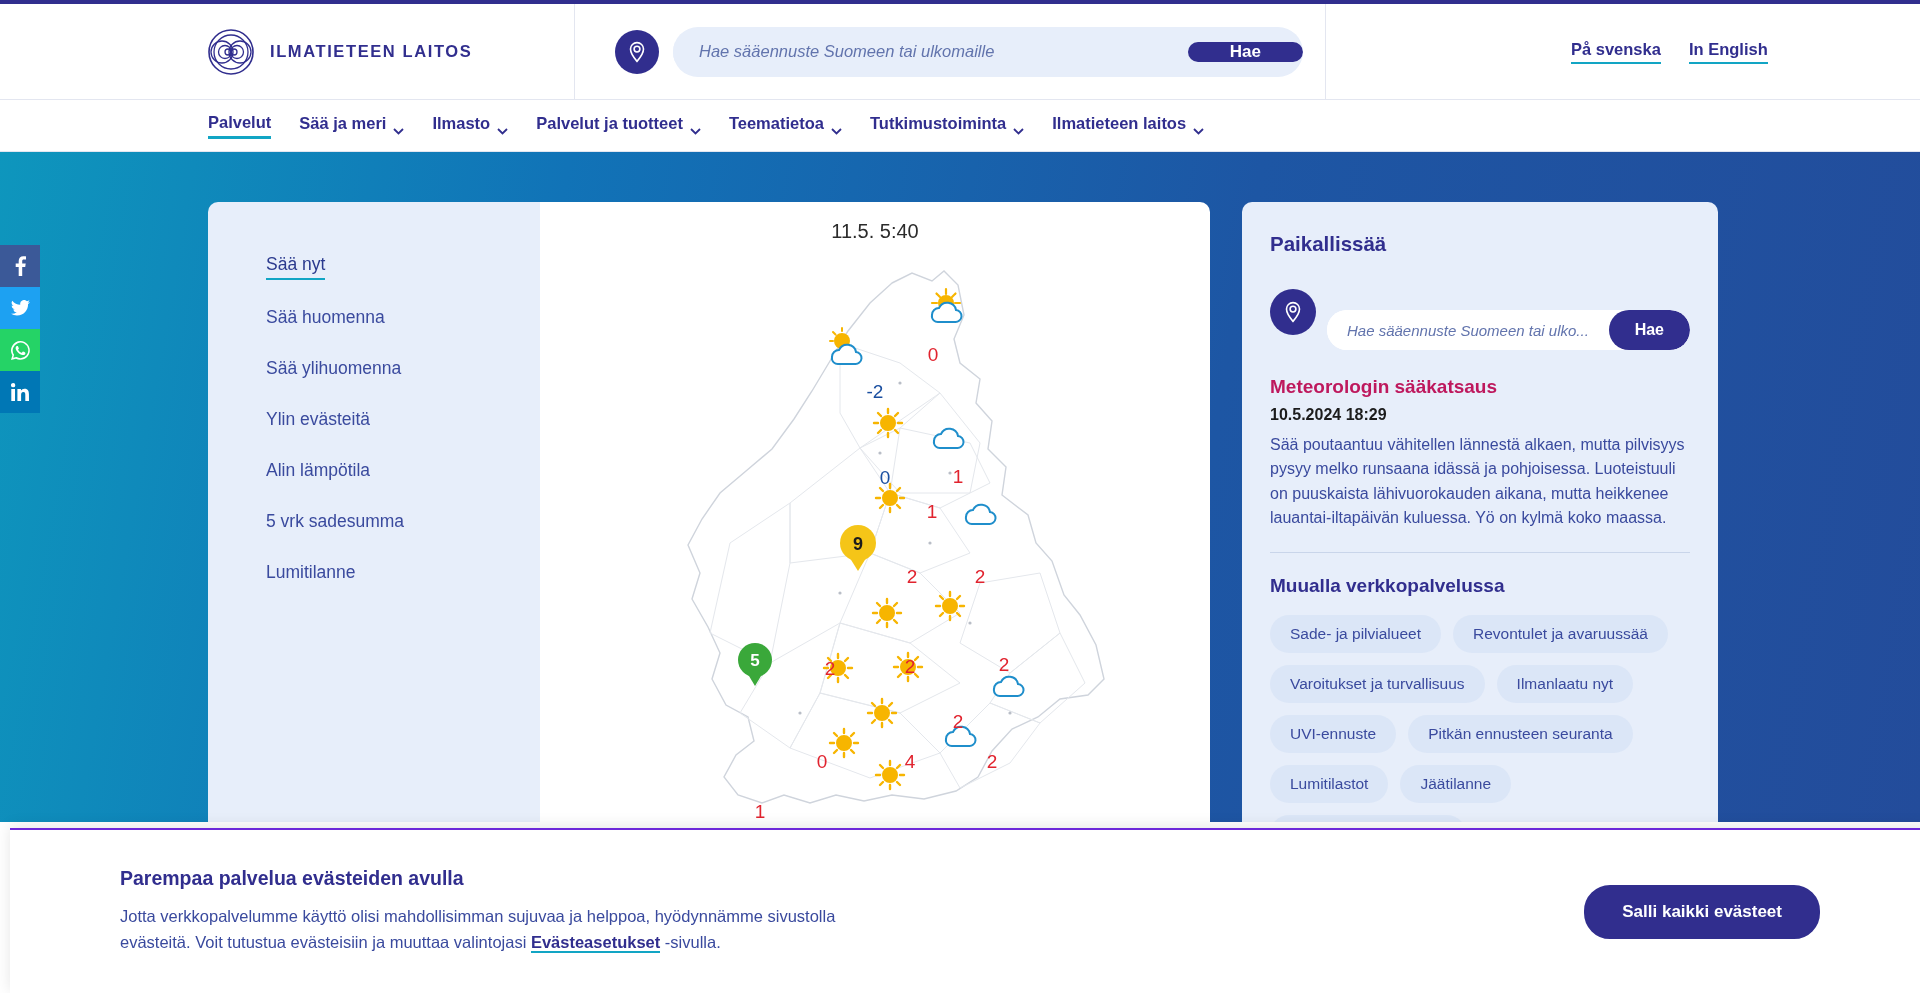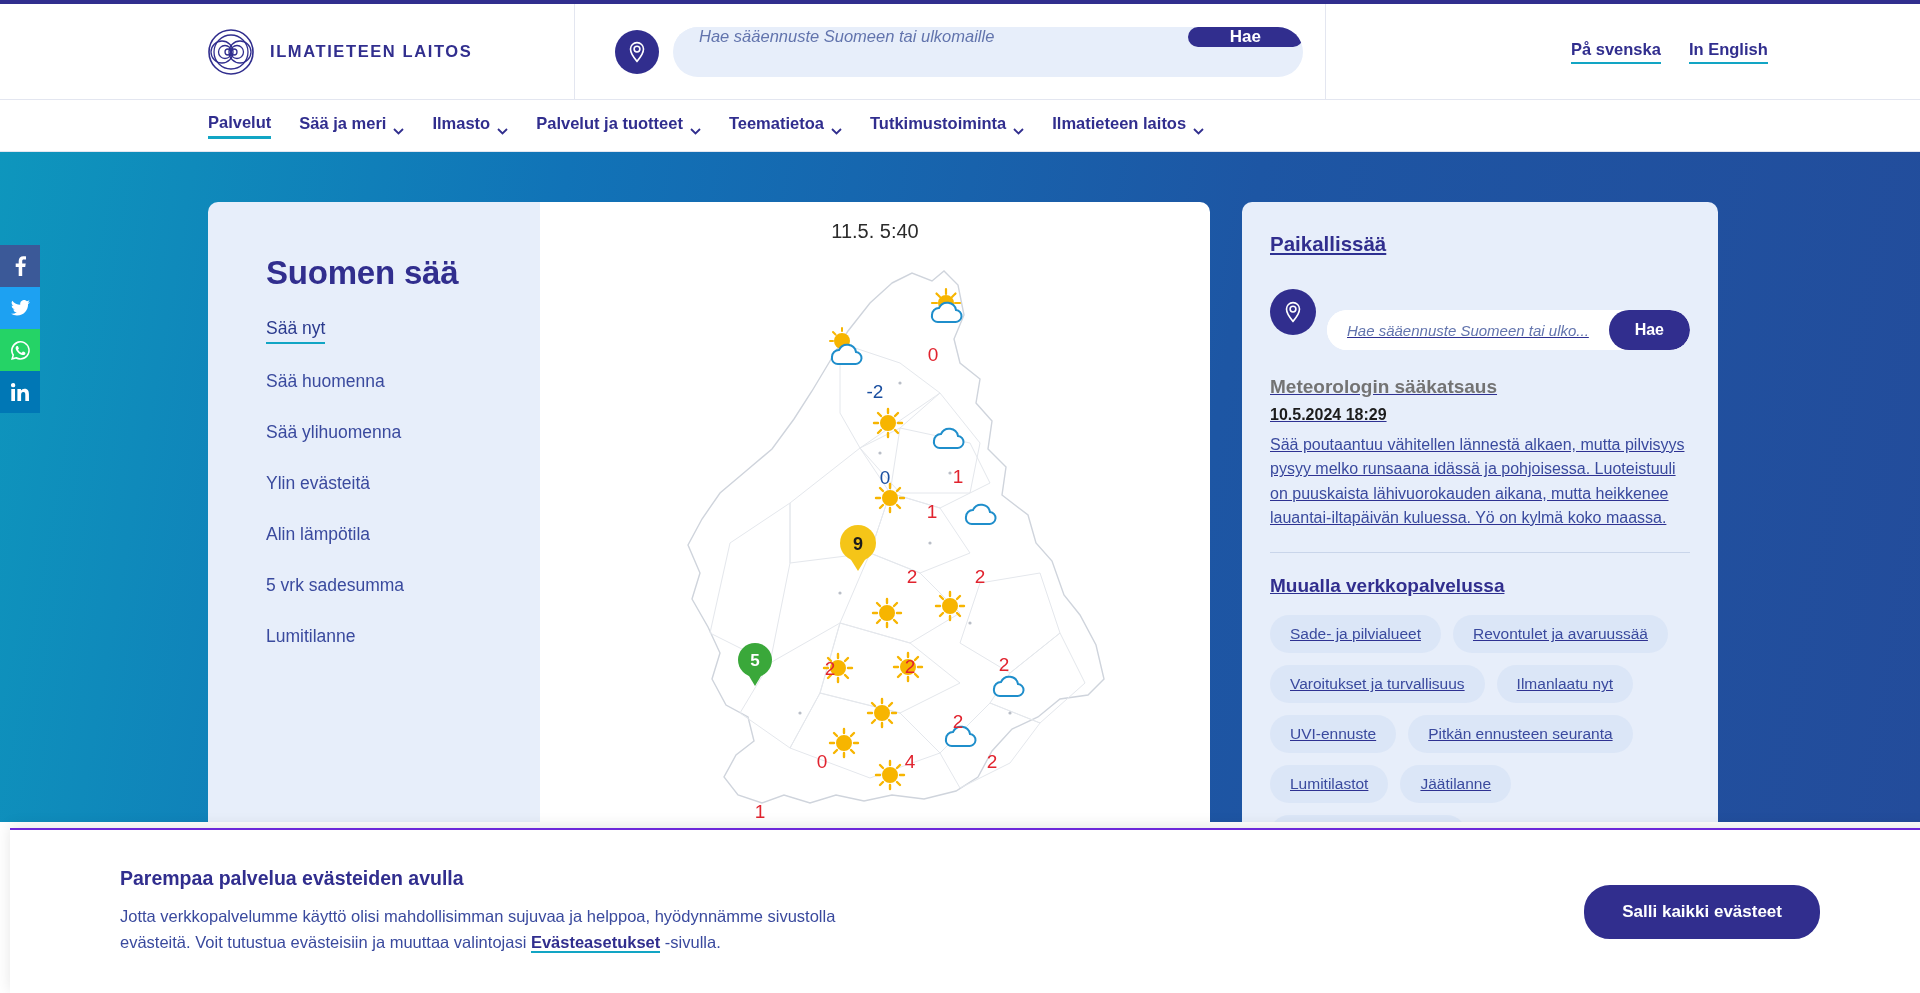--- a/index.html
+++ b/index.html
@@ -38,21 +38,21 @@
   }
   .search-wrap {
     display: flex; align-items: center; gap: 14px; margin-left: 40px;
   }
   .pin-btn {
     width: 44px; height: 44px; border-radius: 50%; background: #312e8e;
     display: flex; align-items: center; justify-content: center;
     border: none; cursor: pointer; flex: 0 0 44px;
   }
   .search-field {
-    display: flex; align-items: flex-start; height: 50px; width: 630px;
+    display: flex; align-items: center; height: 50px; width: 630px;
     border-radius: 25px; overflow: hidden; background: #e7eefa;
   }
   .search-input {
     flex: 1; border: none; outline: none; background: #e7eefa;
     font-family: "Liberation Sans", sans-serif;
     font-size: 16.5px; font-style: italic; color: #5b6ba8;
     padding: 0 26px;
   }
   .search-input::placeholder { color: #6274ad; font-style: italic; opacity: 1; }
   .search-submit {
@@ -120,21 +120,21 @@
   .map-time {
     text-align: center; font-size: 20px; color: #2b2b2b;
     padding-top: 18px; font-weight: 400;
   }
   .map-canvas { position: relative; width: 670px; height: 575px; }
   .map-canvas svg { position: absolute; top: 0; left: 0; }
 
   
   .card-right {
     width: 476px; min-height: 615px; background: #e7eefa;
-    border-radius: 10px; margin-left: 32px; padding: 30px 28px 0 28px; text-decoration: underline;
+    border-radius: 10px; margin-left: 32px; padding: 30px 28px 0 28px;
   }
   .card-right h2 {
     font-size: 20.5px; font-weight: 700; color: #312e8e; margin-bottom: 18px;
   }
   .local-search { display: flex; align-items: center; gap: 11px; margin-bottom: 26px; }
   .local-pin {
     width: 46px; height: 46px; border-radius: 50%; background: #312e8e;
     display: flex; align-items: center; justify-content: center;
     flex: 0 0 46px; border: none; cursor: pointer;
   }
@@ -147,21 +147,21 @@
     font-family: "Liberation Sans", sans-serif;
     font-size: 15px; font-style: italic; color: #5b6ba8; padding: 0 20px;
   }
   .local-input::placeholder { color: #6274ad; font-style: italic; opacity: 1; }
   .local-submit {
     border: none; cursor: pointer; background: #312e8e; color: #fff;
     font-family: "Liberation Sans", sans-serif;
     font-size: 16px; font-weight: 700; padding: 0 26px; border-radius: 23px;
   }
   .divider { height: 1px; background: #c9d5ea; margin: 4px 0 22px 0; }
-  .fc-title { font-size: 19px; font-weight: 700; color: #737373; margin-bottom: 8px; }
+  .fc-title { font-size: 19px; font-weight: 700; color: #be185d; margin-bottom: 8px; }
   .fc-date { font-size: 16px; font-weight: 700; color: #1c1c1c; margin-bottom: 9px; }
   .fc-body { font-size: 16px; line-height: 1.52; color: #3a4a9e; }
   .chips-title { font-size: 19px; font-weight: 700; color: #312e8e; margin: 0 0 18px 0; }
   .chips { display: flex; flex-wrap: wrap; gap: 12px; }
   .chip {
     background: #dbe6f7; border-radius: 19px; padding: 10px 20px;
     font-size: 15.5px; color: #3a4a9e; cursor: pointer; white-space: nowrap;
   }
 
   
@@ -310,21 +310,20 @@
             </svg>
         </span>
       </div>
     </div>
   </nav>
 
   <section class="hero">
     <div class="hero-content">
 
       <div class="card-left">
-        <h1>Suomen sää</h1>
         <ul class="side-menu">
           <li class="active">Sää nyt</li>
           <li>Sää huomenna</li>
           <li>Sää ylihuomenna</li>
           <li>Ylin evästeitä</li>
           <li>Alin lämpötila</li>
           <li>5 vrk sadesumma</li>
           <li>Lumitilanne</li>
         </ul>
       </div>

